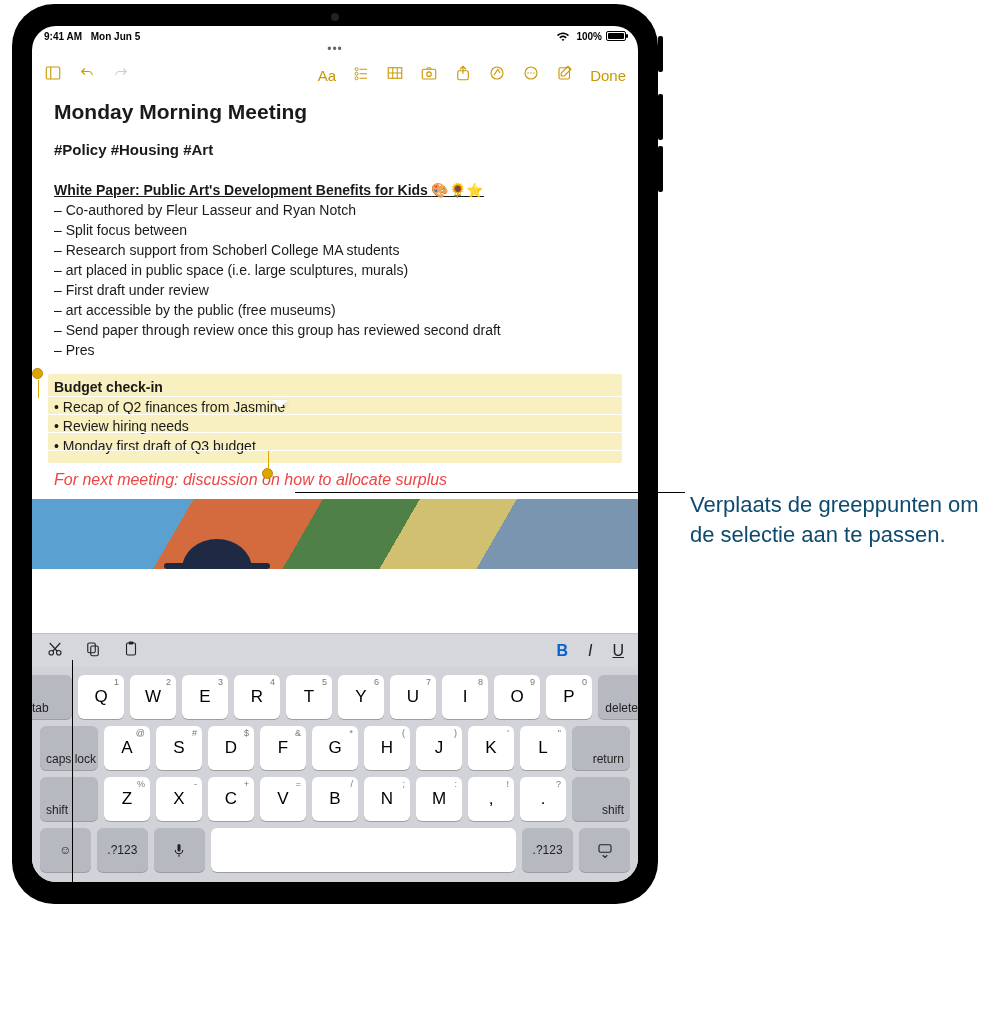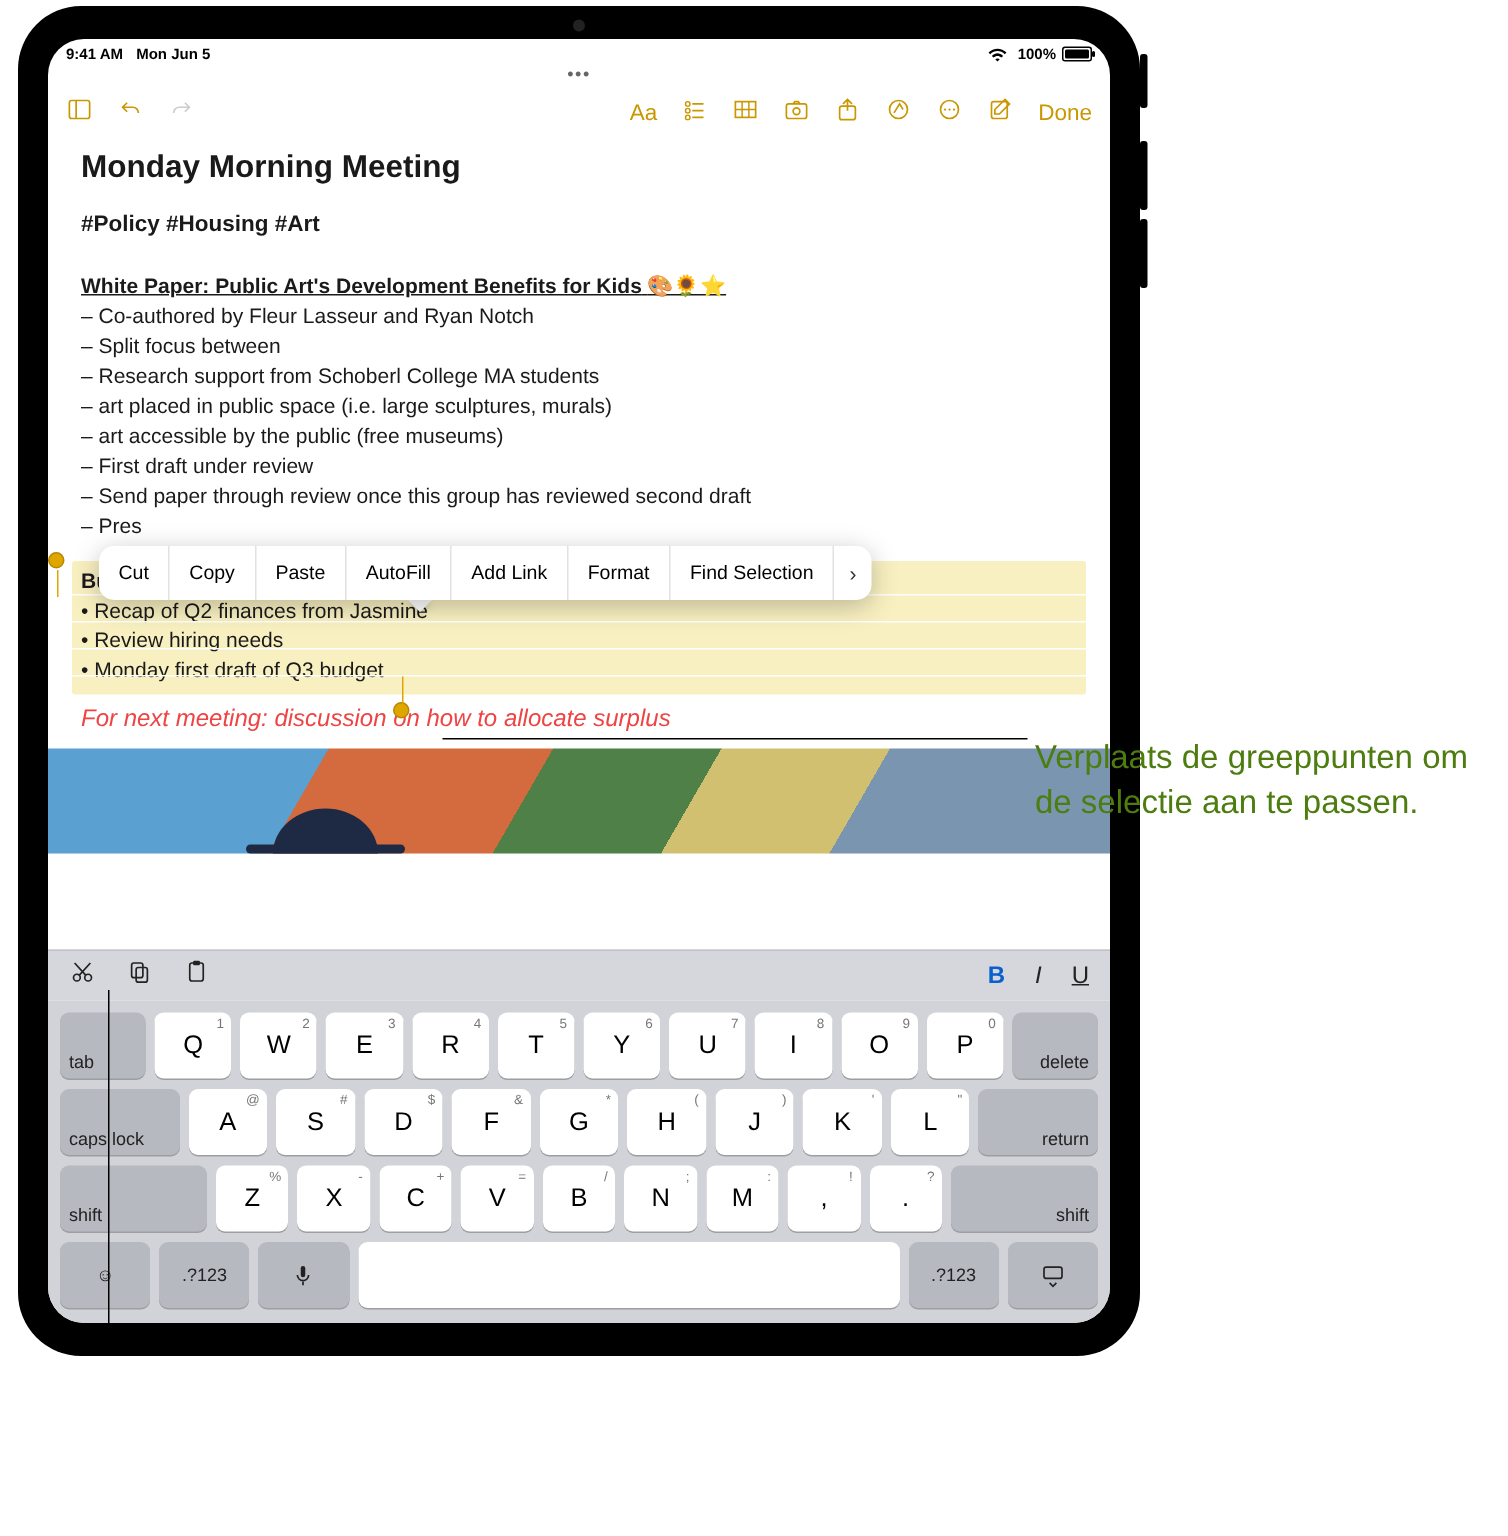--- a/index.html
+++ b/index.html
@@ -1,20 +1,20 @@
 <!DOCTYPE html>
 <html><head>
 <meta charset="utf-8">
 <style>
   * { box-sizing: border-box; margin: 0; padding: 0; }
   body { font-family: -apple-system, "Helvetica Neue", Arial, sans-serif; background: #fff; width: 1005px; position: relative; }
 
   .ipad {
     position: relative;
-    width: 748px; height: 900px;
+    width: 646px; height: 900px;
     background: #000; border-radius: 42px;
     margin-left: 12px; margin-top: 4px;
     padding: 22px 20px 22px 20px;
   }
   .ipad::before {
     content: ""; position: absolute; top: 9px; left: 50%; transform: translateX(-50%);
     width: 8px; height: 8px; background: #222; border-radius: 50%;
   }
   .side-btn { position: absolute; background: #000; border-radius: 2px; }
   .side-top1 { top: 32px; right: -5px; width: 5px; height: 36px; }
@@ -128,21 +128,21 @@
   }
   .key .sub { position:absolute; top:2px; right:5px; font-size:9px; color:#777; }
   .key.special { background:#b6b9c0; font-size:12px; color:#222; }
   .key.wide1 { flex:1.4; }
   .key.wide2 { flex:1.9; }
   .key.space { flex:6; }
   .key.small-label { font-size:12px; align-items:flex-start; justify-content:flex-end; padding:0 0 4px 6px; }
   .key.small-label.right { align-items:flex-end; padding:0 6px 4px 0; }
 
   .callout {
-    position:absolute; font-size:22px; line-height:1.35; color:#4d7c0f; max-width:300px;
+    position:absolute; font-size:22px; line-height:1.35; color:#0c4a6e; max-width:300px;
   }
   .callout.c1 { left:690px; top:490px; }
   .callout.c2 { left:14px; top:936px; max-width:420px; }
 
   .leader { position:absolute; background:#000; height:1px; }
   .leader.l1 { left:295px; top:492px; width:390px; }
   .leader.l2 { left:72px; top:660px; width:1px; height:272px; background:#000; }
   .leader.l2b { left:40px; top:932px; width:33px; }
 
   svg { width:18px; height:18px; }
@@ -238,36 +238,26 @@
       <div class="note-subtitle">#Policy #Housing #Art</div>
       <div class="section-h">
         <span>White Paper: Public Art's Development Benefits for Kids</span>
         <span class="emoji">🎨🌻⭐</span>
       </div>
       <div class="dash-list">
         <p>– Co-authored by Fleur Lasseur and Ryan Notch</p>
         <p>– Split focus between</p>
         <p>– Research support from Schoberl College MA students</p>
         <p>– art placed in public space (i.e. large sculptures, murals)</p>
+        <p>– First draft under review</p>
         <p>– art accessible by the public (free museums)</p>
-        <p>– First draft under review</p>
         <p>– Send paper through review once this group has reviewed second draft</p>
         <p>– Pres</p>
       </div>
 
-      <div class="edit-menu">
-        <div class="item">Cut</div>
-        <div class="item">Copy</div>
-        <div class="item">Paste</div>
-        <div class="item">AutoFill</div>
-        <div class="item">Add Link</div>
-        <div class="item">Format</div>
-        <div class="item">Find Selection</div>
-        <div class="arrow">›</div>
-      </div>
       <div class="edit-menu-tip"></div>
 
       <div class="selected-block">
         <div class="sel-lines">
             <div class="l1"></div>
             <div class="l2"></div>
             <div class="l3"></div>
             <div class="l4"></div>
           </div>
         <div class="handle start"></div>

